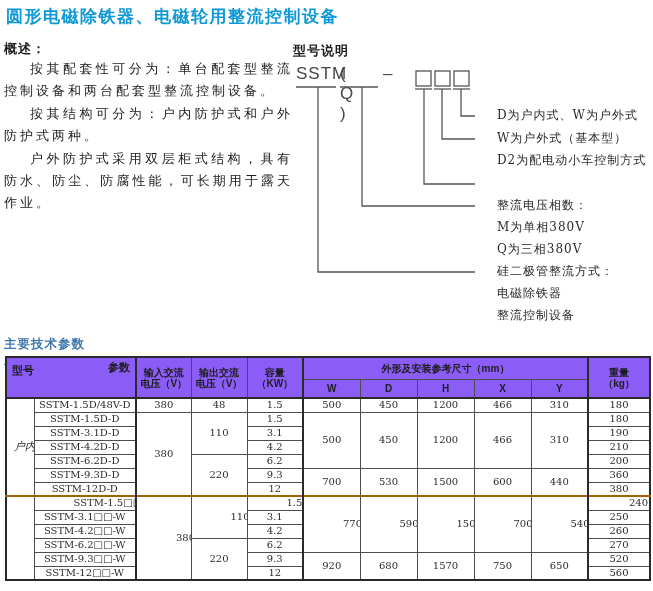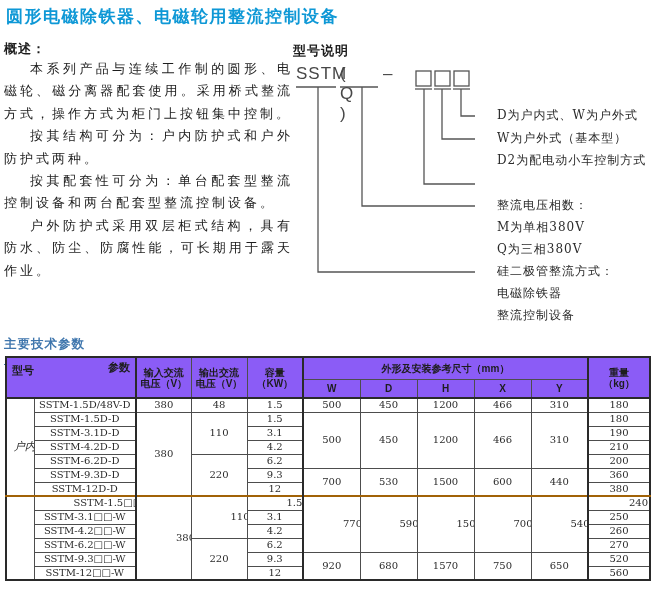--- a/index.html
+++ b/index.html
@@ -83,23 +83,22 @@
   }
   .dimhdr{font-size:11px;}
 </style>
 </head>
 <body>
 
 <div class="page-title">圆形电磁除铁器、电磁轮用整流控制设备</div>
 
 <div class="ov-head">概述：</div>
 <div class="ov-body">
-  <p>本系列产品与连续工作制的圆形、电磁轮、磁分离器配套使用。采用桥式整流方式，操作方式为柜门上按钮集中控制。</p>
+  <p>按其配套性可分为：单台配套型整流控制设备和两台配套型整流控制设备。</p>
   <p>按其结构可分为：户内防护式和户外防护式两种。</p>
-  <p>按其配套性可分为：单台配套型整流控制设备和两台配套型整流控制设备。</p>
   <p>户外防护式采用双层柜式结构，具有防水、防尘、防腐性能，可长期用于露天作业。</p>
 </div>
 
 <div class="model-wrap">
   <div class="model-head">型号说明</div>
 
   <svg class="model-svg" width="362" height="300" viewBox="0 0 362 300">
 
     <line x1="5" y1="47" x2="45" y2="47" stroke="#555" stroke-width="1.3"></line>
     <line x1="49" y1="47" x2="87" y2="47" stroke="#555" stroke-width="1.3"></line>

